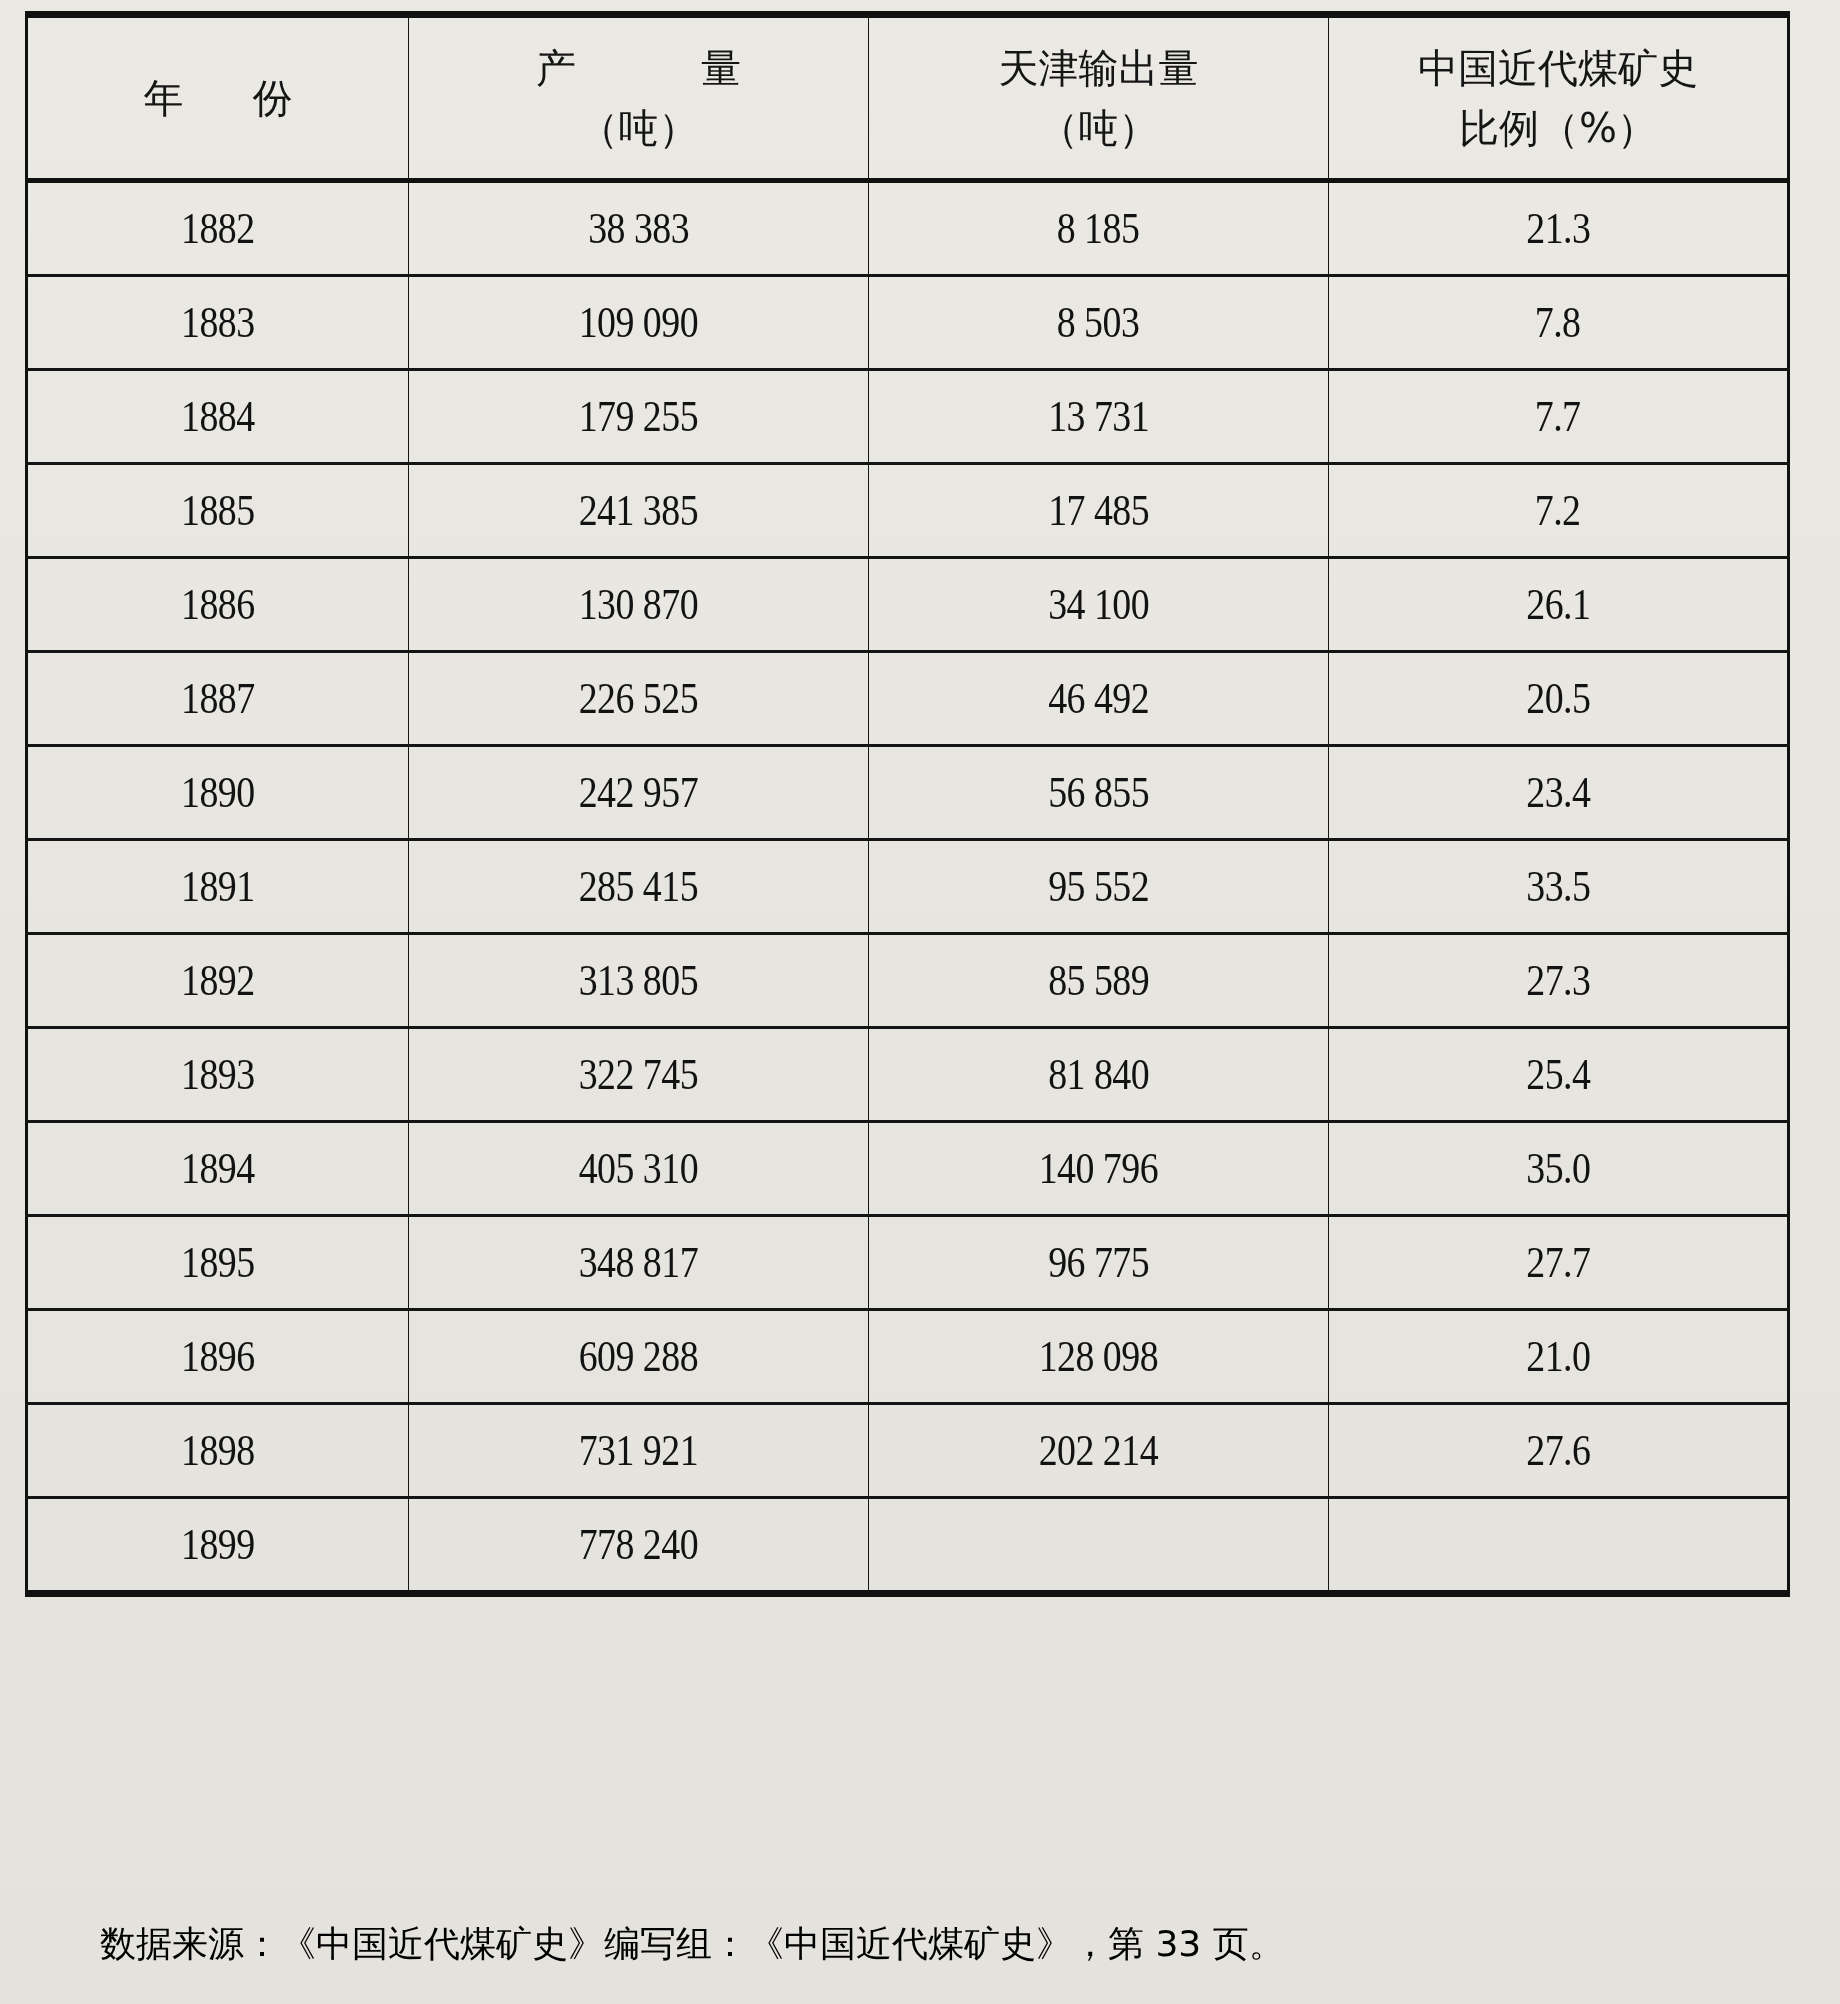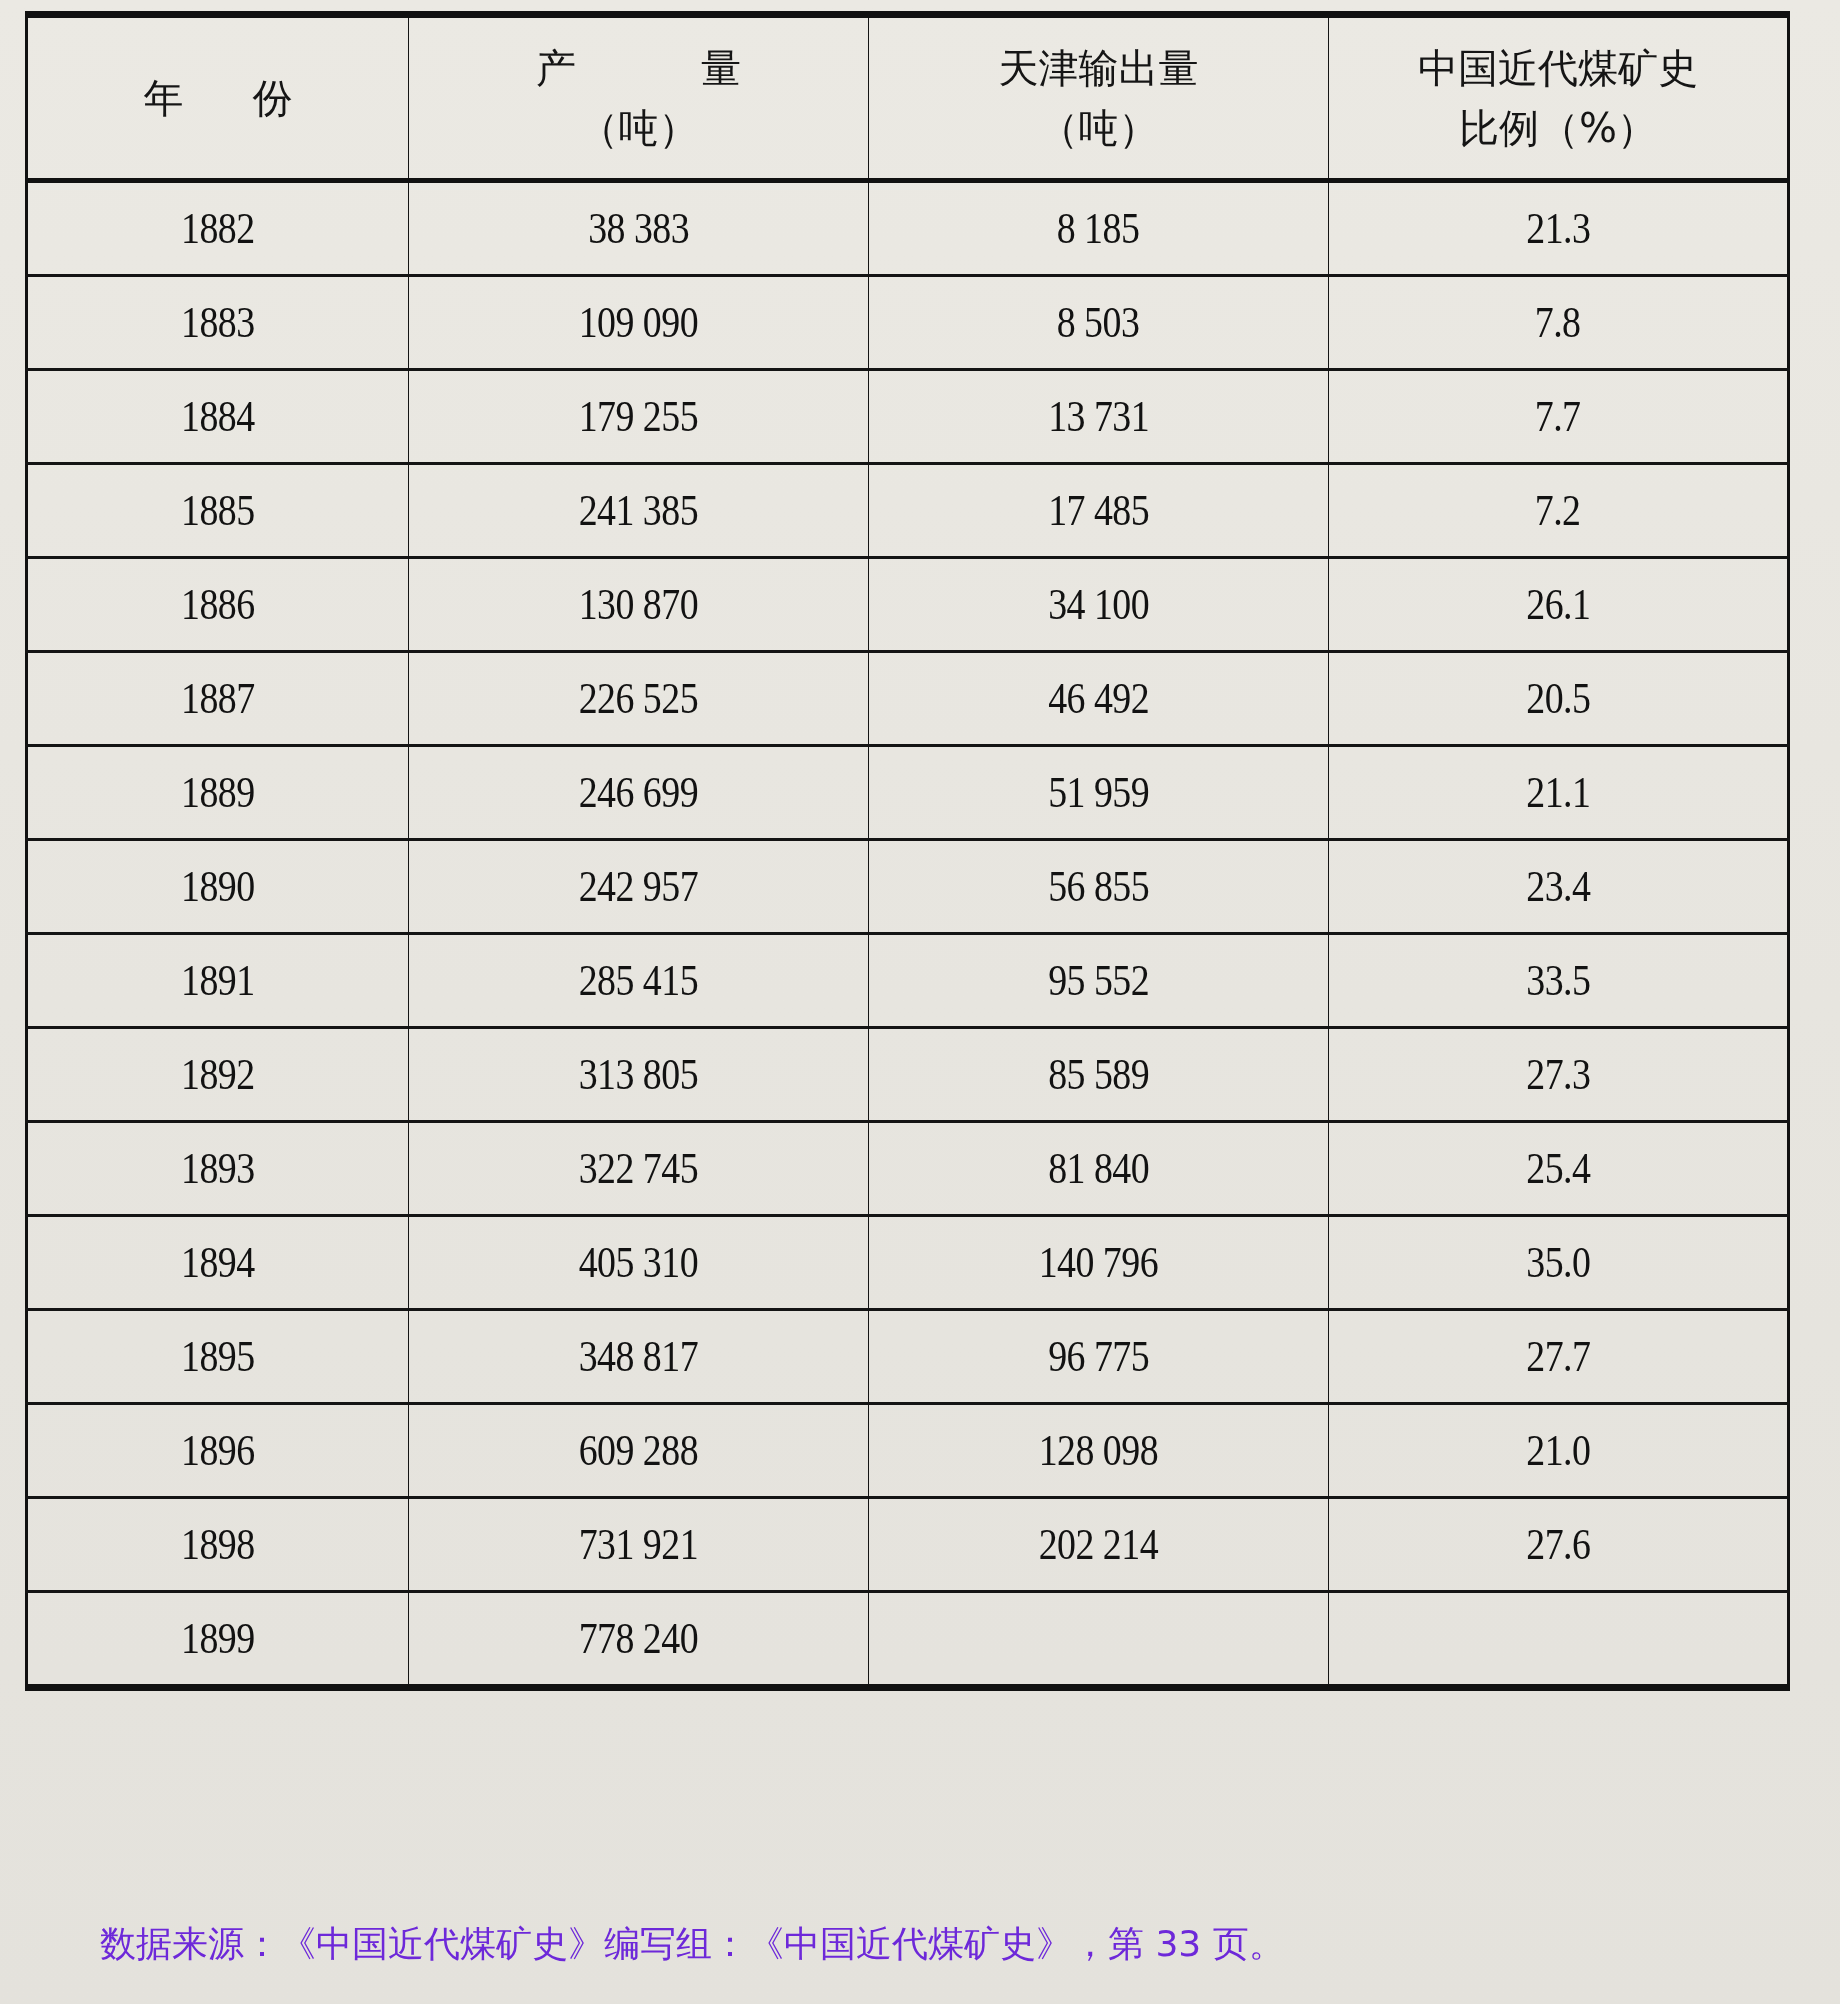--- a/index.html
+++ b/index.html
@@ -81,21 +81,21 @@
     .hdr-line { display: block; }
     .hdr-spaced-year { letter-spacing: 69px; padding-left: 69px; }
     .hdr-spaced-prod { letter-spacing: 125px; padding-left: 125px; }
 
     .source-note {
       position: absolute;
       left: 100px;
       top: 1920px;
       font-family: "DejaVu Sans", "Liberation Sans", sans-serif;
       font-size: 36px;
-      color: #6d28d9;
+      color: #000000;
       white-space: nowrap;
     }
   </style>
 </head>
 <body>
 
 <div class="page">
   <table class="data-table">
     <colgroup>
       <col class="col-year">
@@ -153,26 +153,20 @@
           <td class="export-cell"><span class="num">34 100</span></td>
           <td class="ratio-cell"><span class="num">26.1</span></td>
         </tr>
         <tr>
           <td class="year-cell"><span class="num">1887</span></td>
           <td class="prod-cell"><span class="num">226 525</span></td>
           <td class="export-cell"><span class="num">46 492</span></td>
           <td class="ratio-cell"><span class="num">20.5</span></td>
         </tr>
         <tr>
-          <td class="year-cell"><span class="num">1889</span></td>
-          <td class="prod-cell"><span class="num">246 699</span></td>
-          <td class="export-cell"><span class="num">51 959</span></td>
-          <td class="ratio-cell"><span class="num">21.1</span></td>
-        </tr>
-        <tr>
           <td class="year-cell"><span class="num">1890</span></td>
           <td class="prod-cell"><span class="num">242 957</span></td>
           <td class="export-cell"><span class="num">56 855</span></td>
           <td class="ratio-cell"><span class="num">23.4</span></td>
         </tr>
         <tr>
           <td class="year-cell"><span class="num">1891</span></td>
           <td class="prod-cell"><span class="num">285 415</span></td>
           <td class="export-cell"><span class="num">95 552</span></td>
           <td class="ratio-cell"><span class="num">33.5</span></td>

